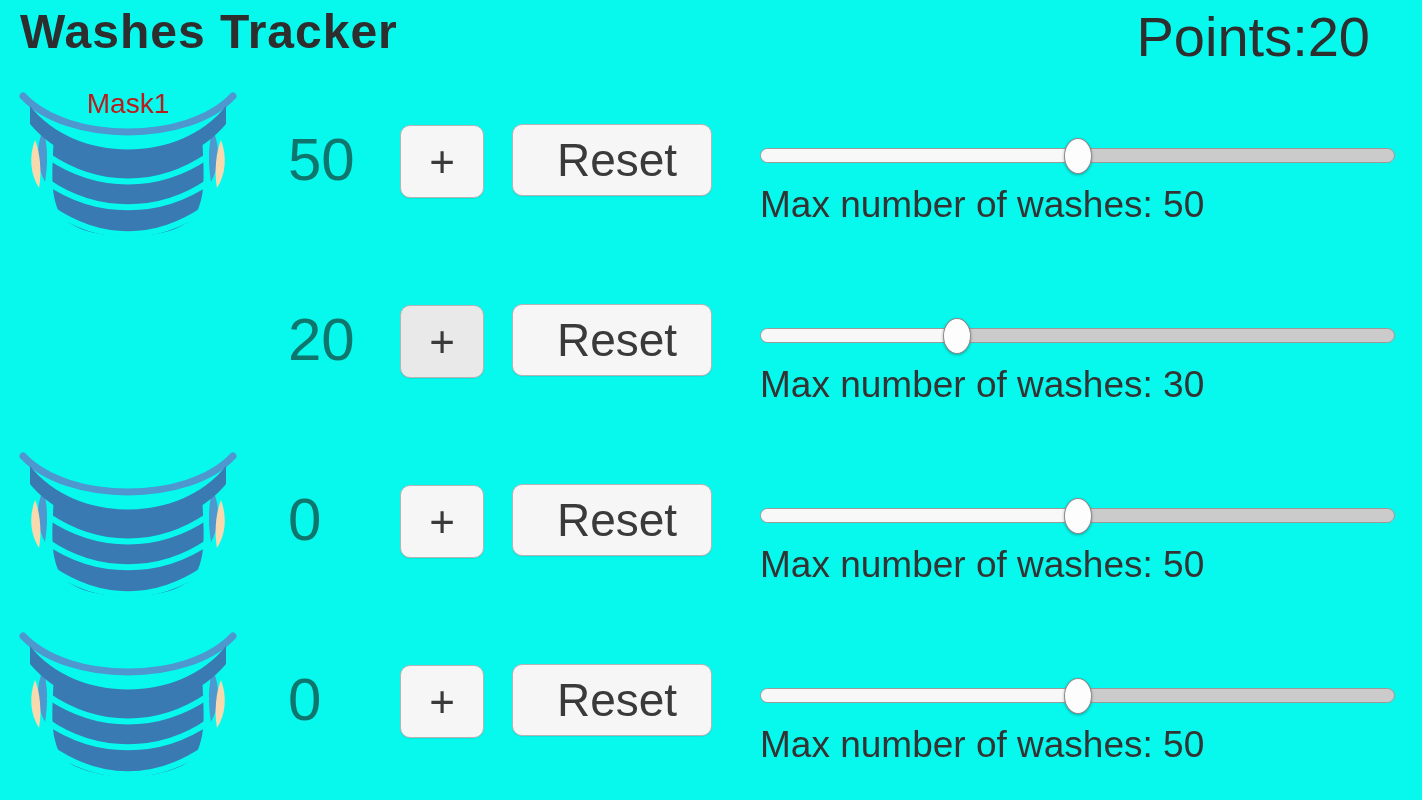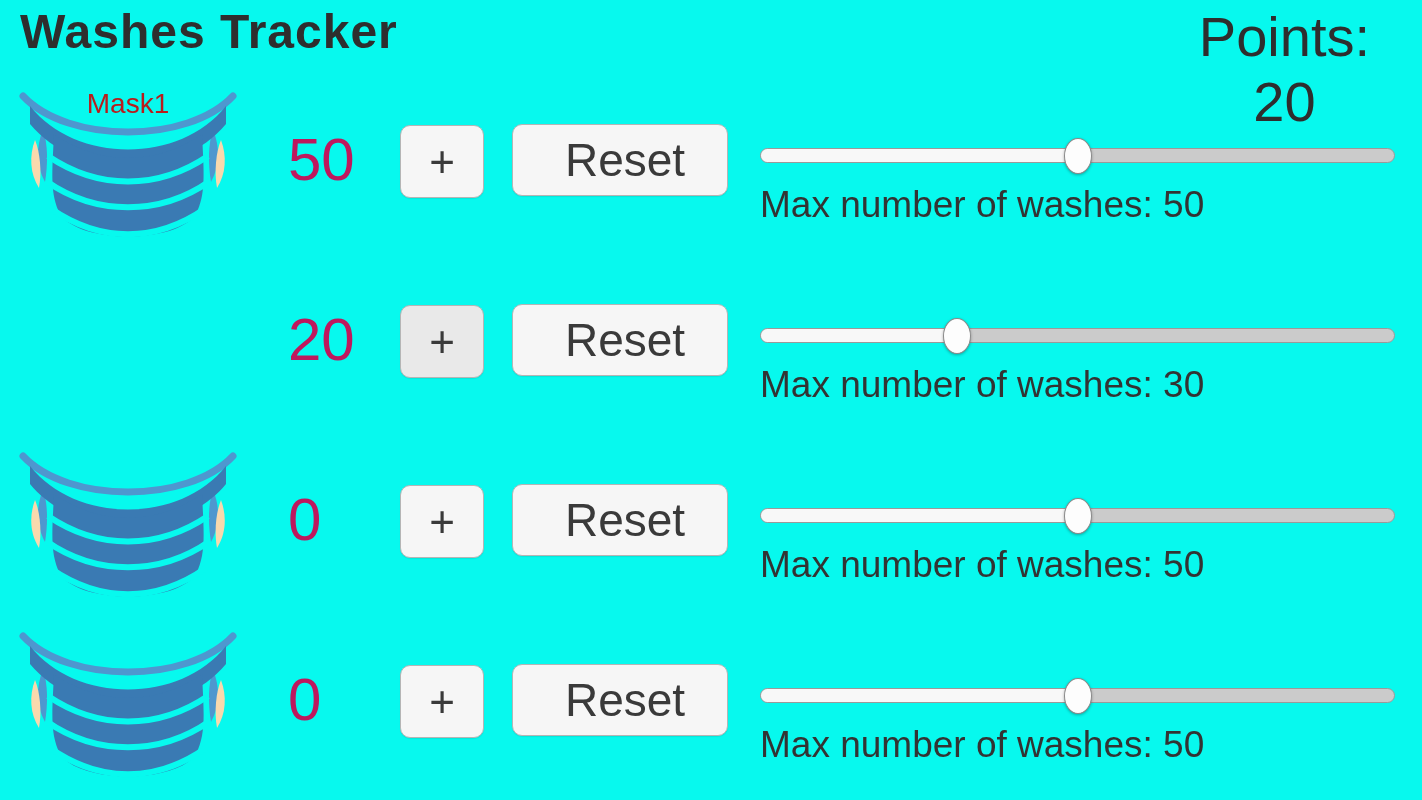--- a/index.html
+++ b/index.html
@@ -24,53 +24,53 @@
     color:var(--text);
   }
   .page-title{
     position:absolute;left:20px;top:4px;
     font-size:48px;font-weight:700;color:#2E2E2E;
     letter-spacing:1px;
   }
   .points{
     position:absolute;right:52px;top:4px;
     font-size:56px;font-weight:400;color:#2E2E2E;
-    display:flex;align-items:center;flex-direction:column;
+    display:flex;align-items:flex-start;
   }
   .row{position:absolute;left:0;width:1422px;height:180px;}
   .row.r0{top:82px}.row.r1{top:262px}.row.r2{top:442px}.row.r3{top:622px}
 
   .mask-wrap{position:absolute;left:10px;top:0;width:236px;height:164px;}
   .mask-wrap svg{position:absolute;left:0;top:0;width:236px;height:164px;}
   .mask-label{
     position:absolute;left:0;top:6px;width:100%;
     text-align:center;font-size:28px;color:#b91c1c;
   }
   .count{
     position:absolute;left:288px;top:48px;
-    font-size:60px;line-height:60px;color:#be185d;
+    font-size:60px;line-height:60px;color:#0f766e;
   }
   button{
     font-family:"Liberation Sans", sans-serif;
     background:var(--button-bg);
     border:1px solid var(--button-border);
     border-radius:10px;
     color:#3A3A3A;
     cursor:pointer;
     box-shadow:0 1px 1px rgba(0,0,0,0.08);
   }
   .plus-btn{
     position:absolute;left:400px;top:43px;
     width:84px;height:73px;
     font-size:44px;font-weight:300;
   }
   .plus-btn.pressed{background:var(--button-pressed-bg);}
   .reset-btn{
     position:absolute;left:512px;top:42px;
-    width:216px;height:72px;
+    width:200px;height:72px;
     font-size:46px;
     padding-left:10px;
   }
   .slider{
     position:absolute;left:760px;top:66px;
     width:635px;height:15px;
     background:var(--track-right);
     border:1px solid var(--track-border);
     border-radius:8px;
     cursor:pointer;

